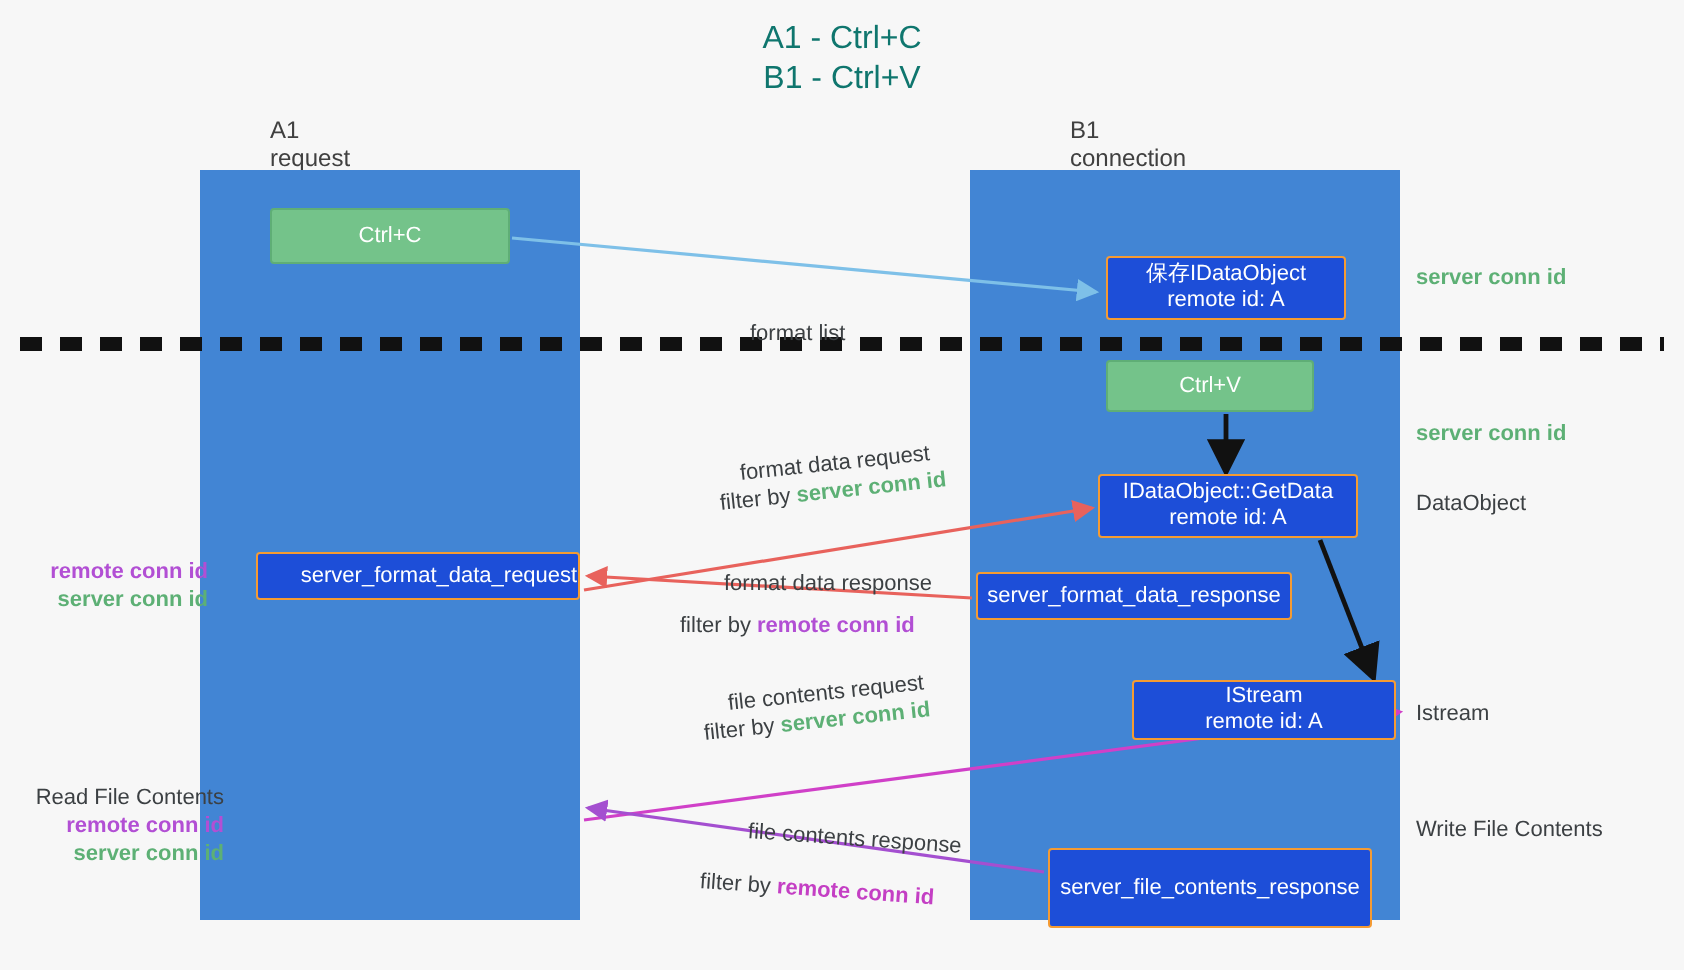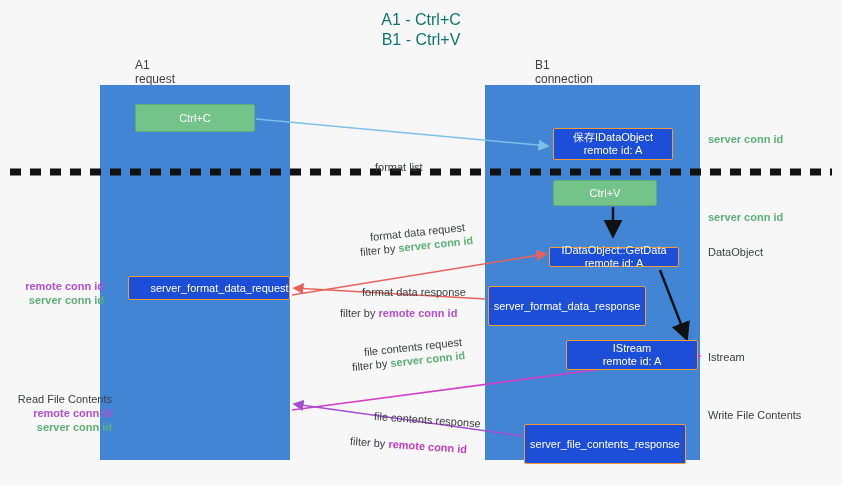--- a/index.html
+++ b/index.html
@@ -37,24 +37,24 @@
     display:flex;align-items:center;justify-content:center;
     text-align:center;color:#ffffff;font-size:11px;line-height:13px;
     border-radius:2px;
   }
   .box.green{background:#74c38a;border:1px solid #5fae76;}
   .box.orange{background:#1d4ed8;border:1px solid #f59b33;}
 
   #box-ctrlc{left:135px;top:104px;width:120px;height:28px;}
   #box-idataobject{left:553px;top:128px;width:120px;height:32px;}
   #box-ctrlv{left:553px;top:180px;width:104px;height:26px;}
-  #box-getdata{left:549px;top:247px;width:130px;height:20px;}
+  #box-getdata{left:549px;top:237px;width:130px;height:32px;}
   #box-istream{left:566px;top:340px;width:132px;height:30px;}
   #box-sfdreq{left:128px;top:276px;width:162px;height:24px;padding-left:21px;}
-  #box-sfdresp{left:488px;top:286px;width:158px;height:40px;}
+  #box-sfdresp{left:488px;top:286px;width:158px;height:24px;}
   #box-sfcreq{left:128px;top:392px;width:162px;height:24px;}
   #box-sfcresp{left:524px;top:424px;width:162px;height:40px;}
 
   
   .note{font-size:11px;line-height:14px;color:#3c4043;}
   .green-txt{color:#5db075;font-weight:bold;}
   .purple-txt{color:#b24fd4;font-weight:bold;}
   .pink-txt{color:#c43fc4;font-weight:bold;}
 
   #note-sci-1{left:708px;top:132px;}

